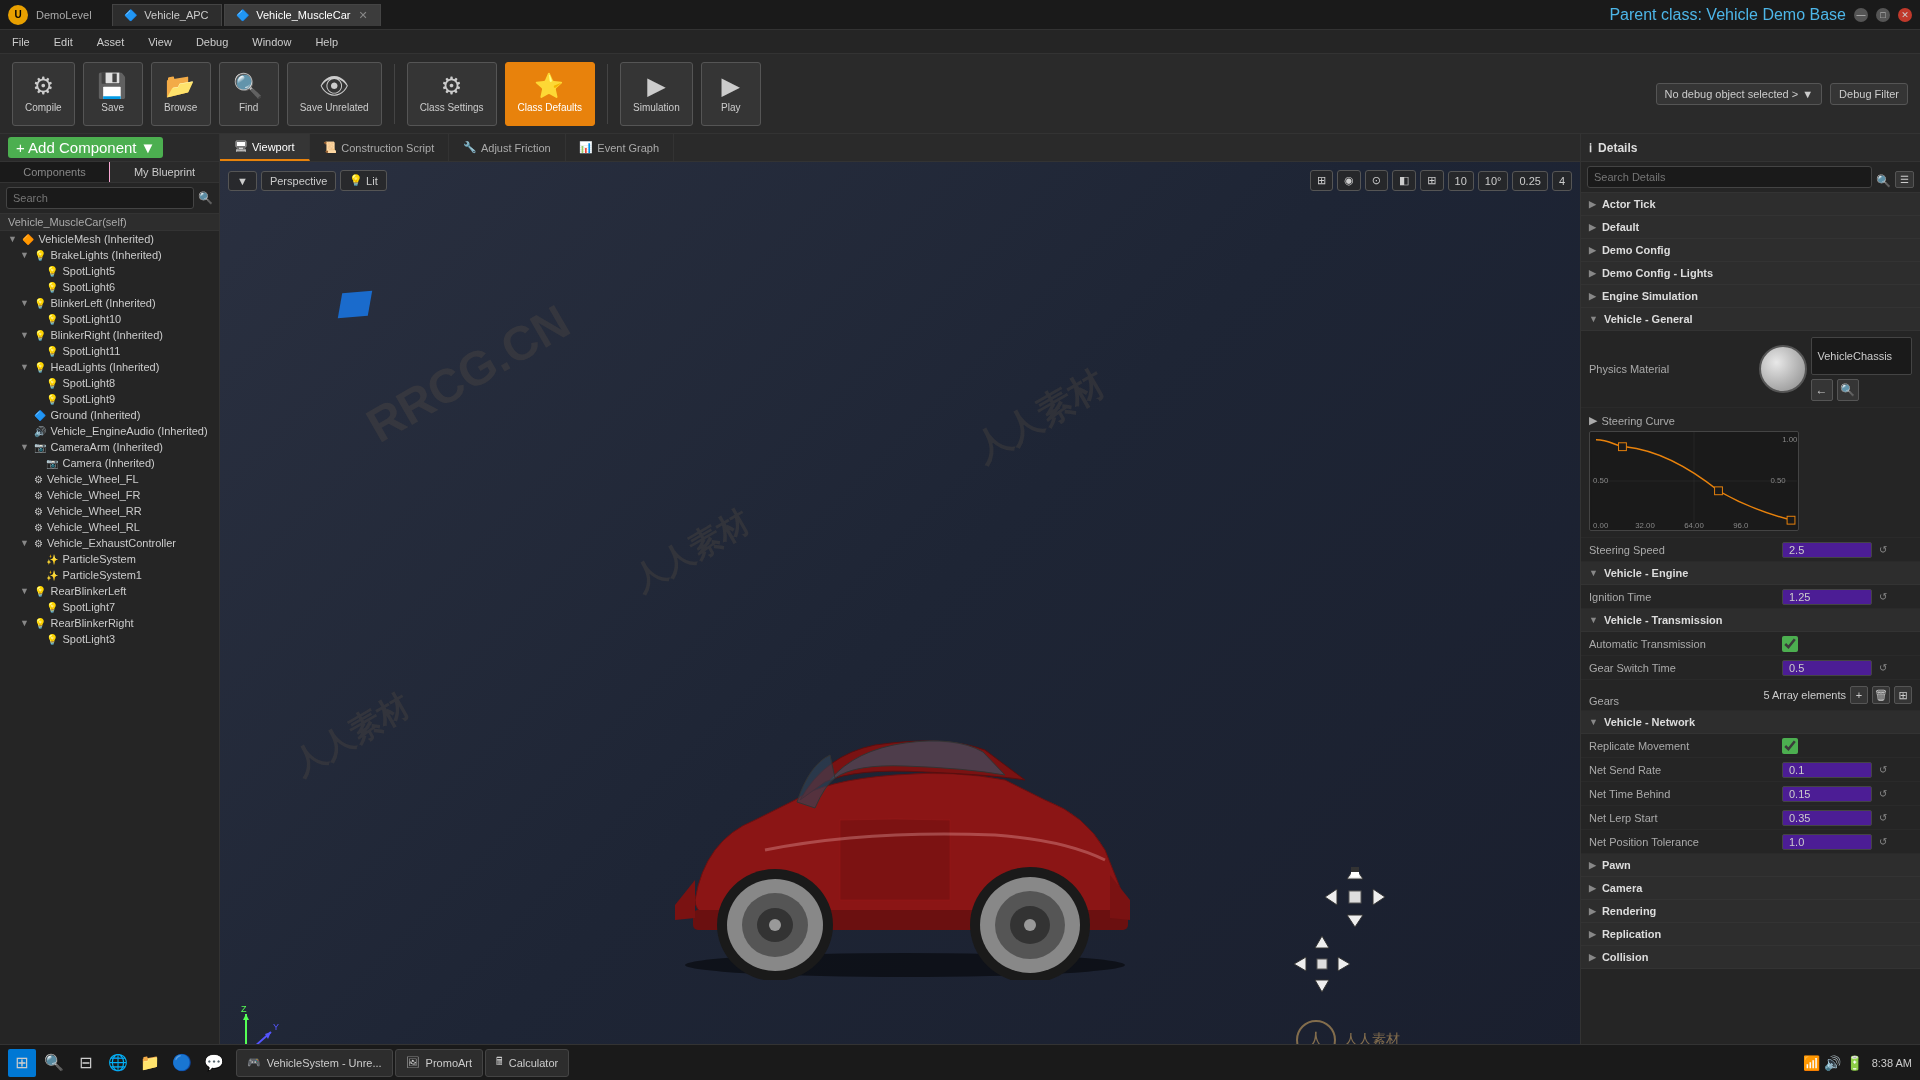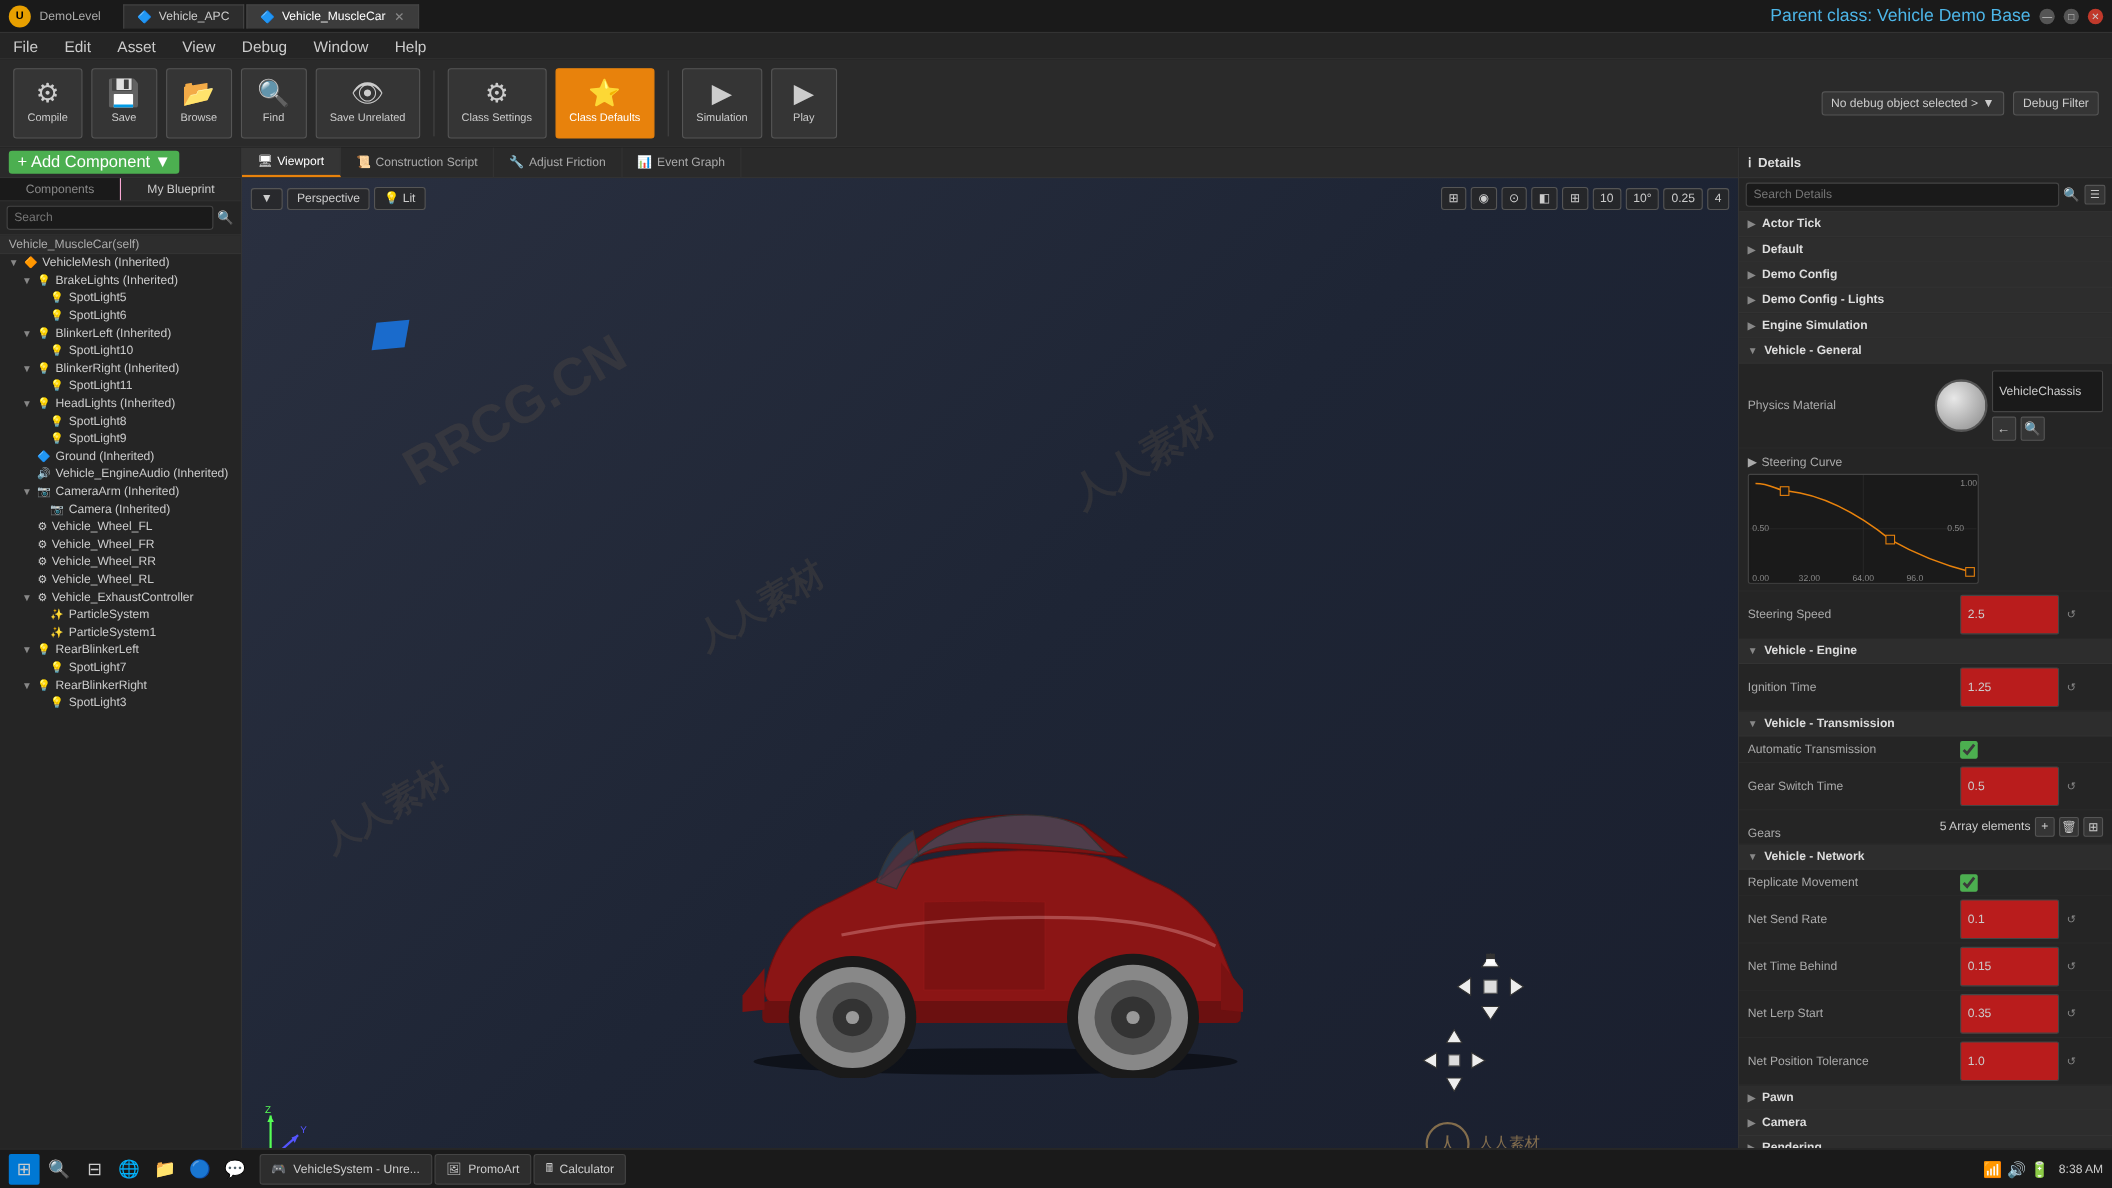--- a/index.html
+++ b/index.html
@@ -65,21 +65,21 @@
     #menu-bar {
       height: 24px;
       background: #252525;
       display: flex;
       align-items: center;
       padding: 0 8px;
       gap: 16px;
       border-bottom: 1px solid #333;
     }
     .menu-item {
-      font-size: 14px;
+      font-size: 11px;
       color: #ccc;
       cursor: pointer;
       padding: 2px 4px;
     }
 
     
     #main-layout {
       display: flex;
       flex-direction: column;
       height: calc(1080px - 54px);
@@ -365,21 +365,21 @@
       align-items: center;
       padding: 0 8px;
       border-bottom: 1px solid #333;
       font-size: 12px;
       font-weight: bold;
       color: #ddd;
       gap: 6px;
     }
     .details-search {
       display: flex;
-      align-items: center;
+      align-items: flex-end;
       padding: 4px 6px;
       border-bottom: 1px solid #333;
       gap: 4px;
     }
     .details-search input {
       background: #1a1a1a;
       border: 1px solid #444;
       border-radius: 3px;
       padding: 2px 6px;
       color: #ccc;
@@ -420,28 +420,28 @@
       color: #aaa;
       padding-right: 8px;
     }
     .prop-value {
       width: 130px;
       display: flex;
       align-items: center;
       gap: 4px;
     }
     .prop-input {
-      background: #b91c1c;
+      background: #4c1d95;
       border: 1px solid #444;
       border-radius: 2px;
       padding: 2px 6px;
       color: #ccc;
       font-size: 11px;
       width: 90px;
-      height: 36px;
+      height: 16px;
     }
     .prop-checkbox {
       width: 16px; height: 16px;
       accent-color: #4CAF50;
     }
     .reset-btn {
       color: #888;
       font-size: 10px;
       cursor: pointer;
       padding: 1px 3px;

